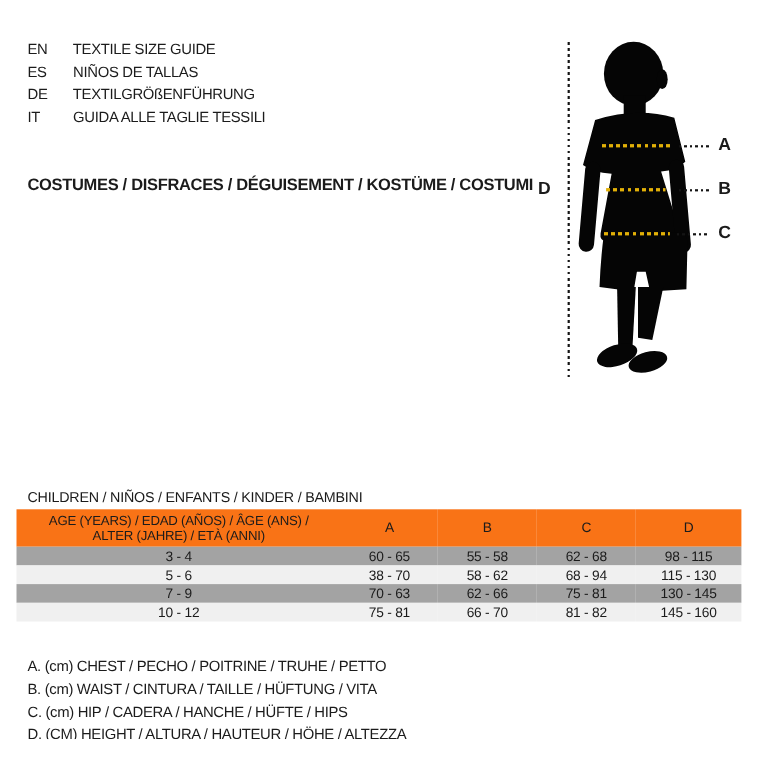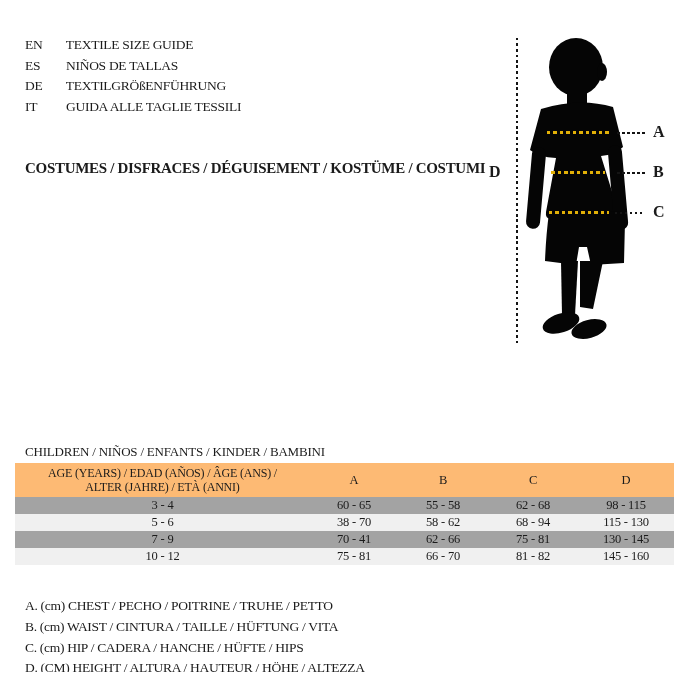--- a/index.html
+++ b/index.html
@@ -5,21 +5,21 @@
   html, body {
     margin: 0;
     padding: 0;
     background: #ffffff;
   }
   .canvas {
     position: relative;
     width: 700px;
     height: 672px;
     background: #ffffff;
-    font-family: Liberation Serif, serif;
+    font-family: Liberation Sans, sans-serif;
     color: #1b1b1b;
     overflow: hidden;
   }
 
   
   .lang-list {
     position: absolute;
     left: 25px;
     top: 35px;
   }
@@ -115,21 +115,21 @@
     letter-spacing: -0.2px;
   }
   table.size-table th,
   table.size-table td {
     font-weight: normal;
     padding: 0;
     text-align: center;
     vertical-align: middle;
   }
   thead tr {
-    background: #fdba74;
+    background: #f97316;
     height: 34px;
   }
   thead th {
     vertical-align: top;
     padding-top: 4px;
     font-size: 12.5px;
   }
   th.th-age {
     text-align: left;
     padding-left: 10px;
@@ -258,21 +258,21 @@
       </tr>
       <tr>
         <td class="td-age">5 - 6</td>
         <td>38 - 70</td>
         <td>58 - 62</td>
         <td>68 - 94</td>
         <td>115 - 130</td>
       </tr>
       <tr>
         <td class="td-age">7 - 9</td>
-        <td>70 - 41</td>
+        <td>70 - 63</td>
         <td>62 - 66</td>
         <td>75 - 81</td>
         <td>130 - 145</td>
       </tr>
       <tr>
         <td class="td-age">10 - 12</td>
         <td>75 - 81</td>
         <td>66 - 70</td>
         <td>81 - 82</td>
         <td>145 - 160</td>

